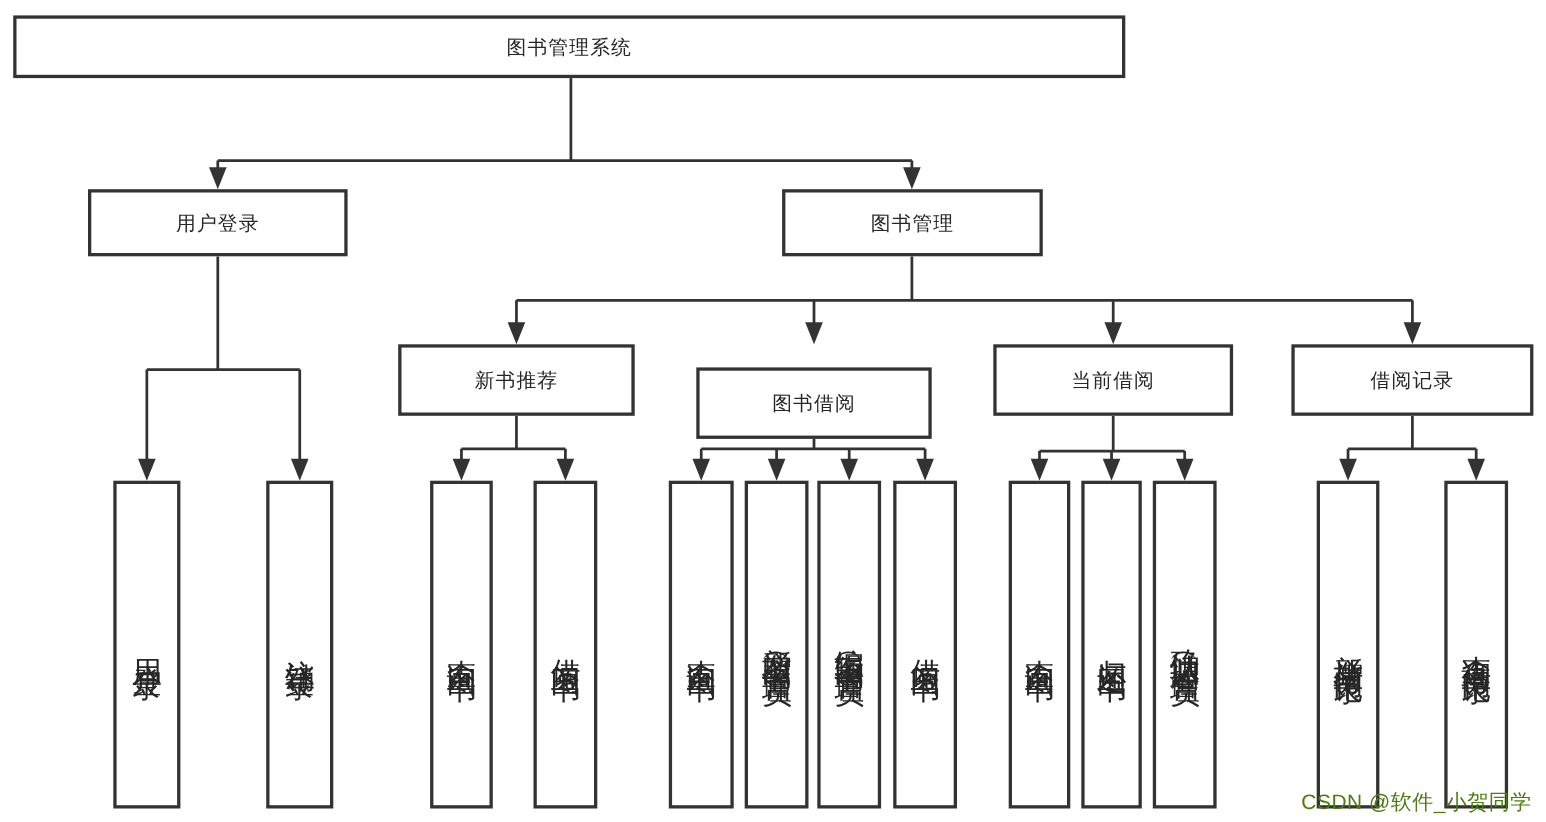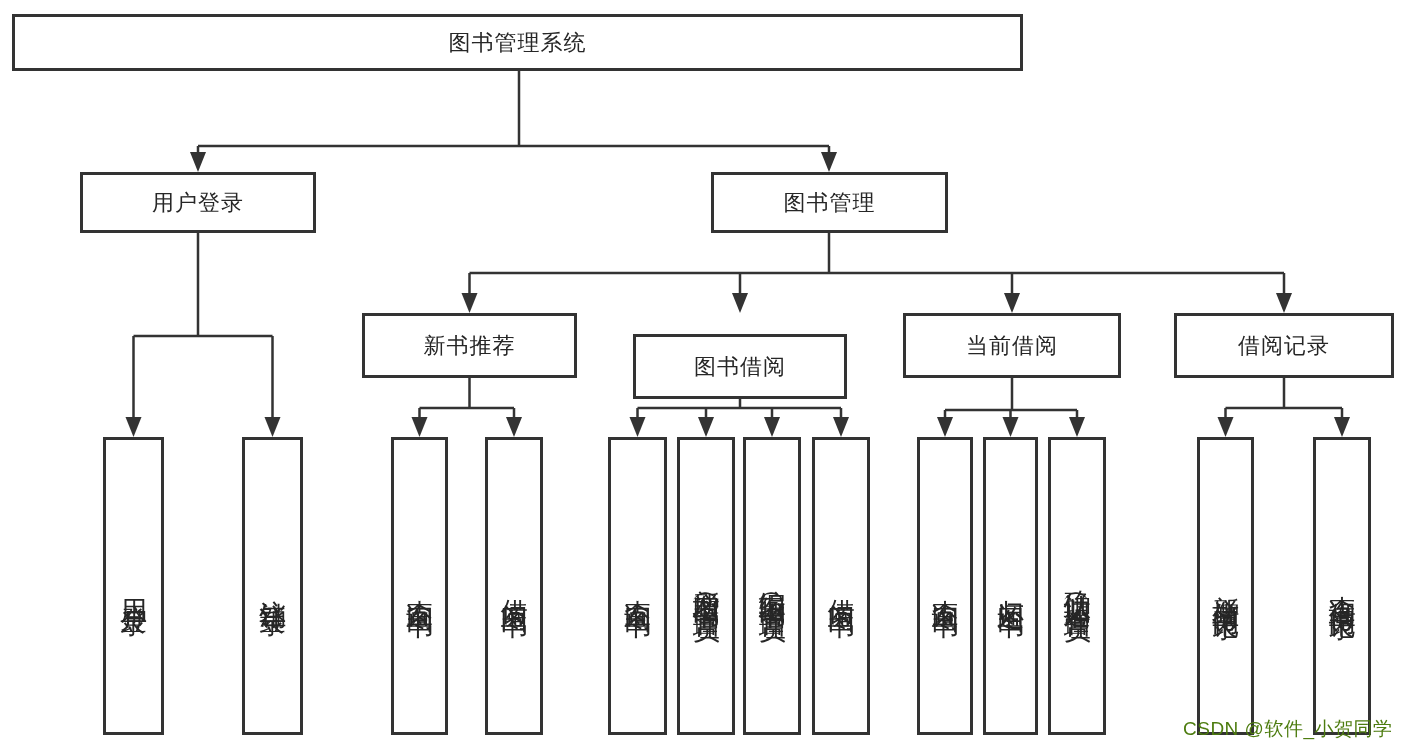--- a/index.html
+++ b/index.html
@@ -26,21 +26,21 @@
     position: absolute;
     box-sizing: border-box;
     border: 3px solid #333333;
     background: #ffffff;
     display: flex;
     align-items: center;
     justify-content: center;
     color: #262626;
   }
   .h-node {
-    font-size: 22px;
+    font-size: 18px;
     letter-spacing: 1px;
     white-space: nowrap;
   }
   .v-node .v-text {
     writing-mode: vertical-rl;
     text-orientation: mixed;
     font-size: 27px;
     letter-spacing: 4px;
     line-height: 1.05;
     white-space: nowrap;

